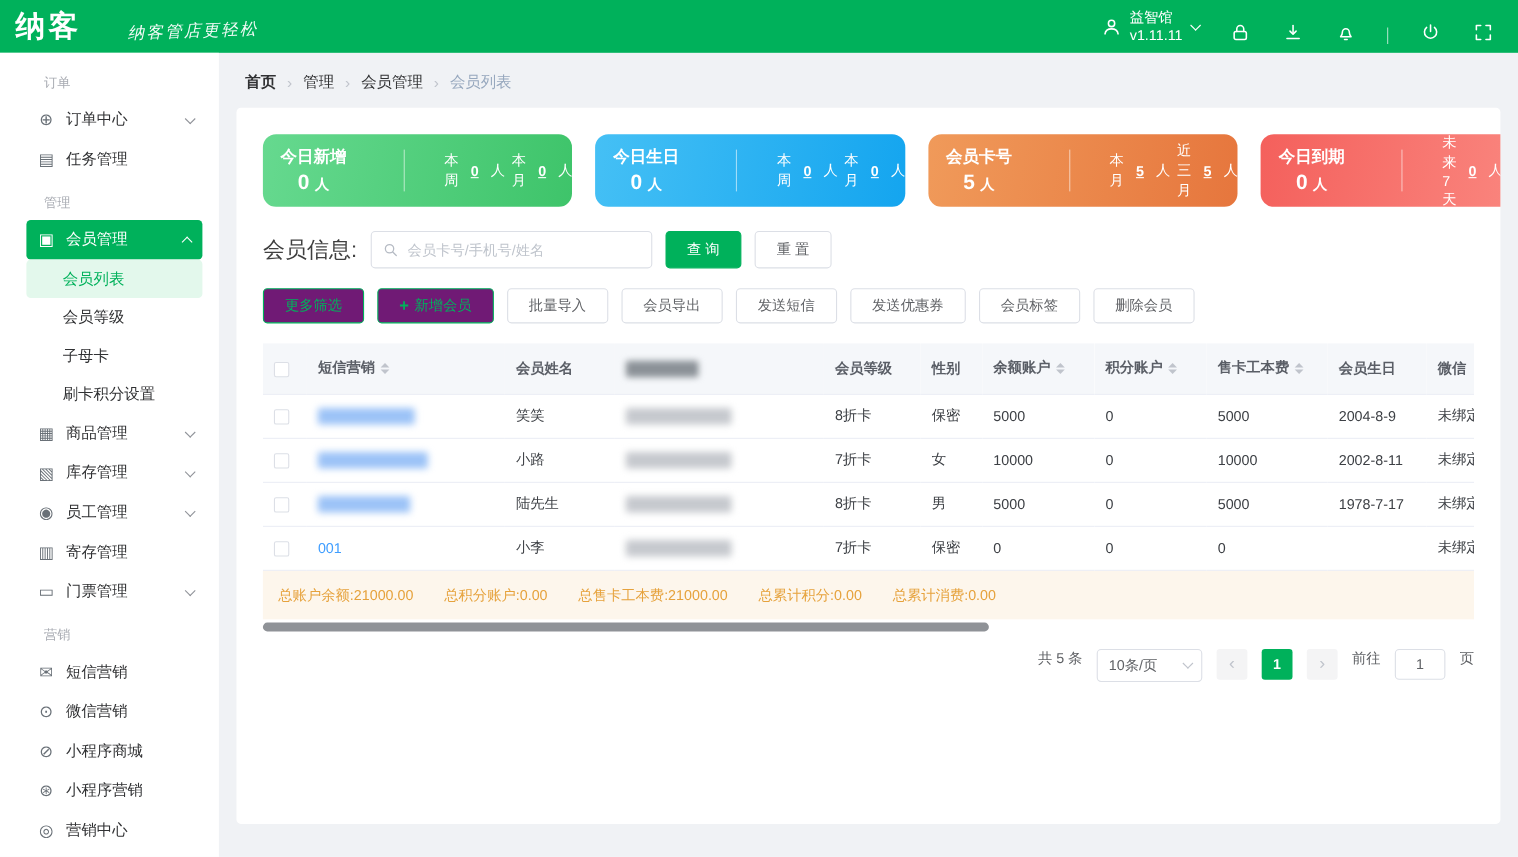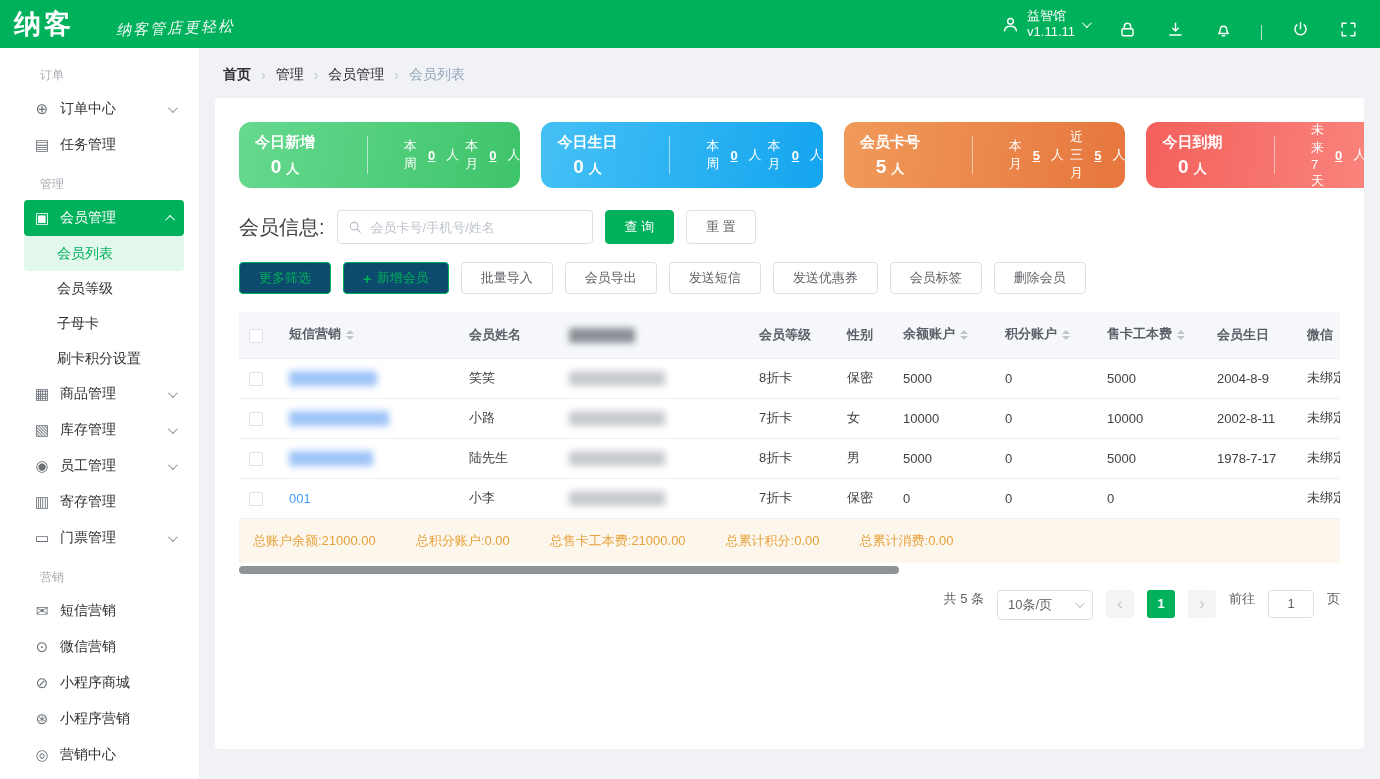--- a/index.html
+++ b/index.html
@@ -63,42 +63,42 @@
   .search-label { font-size:20px; color:#404040;text-align:right; }
   .search-box { width:256px; height:34px; border:1px solid #dcdfe6; border-radius:4px; display:flex; align-items:center; gap:7px; padding:0 10px; background:#fff; }
   .search-box svg { width:14px; height:14px; stroke:#b6bbc4; fill:none; stroke-width:2; stroke-linecap:round; }
   .search-box input { border:none; outline:none; flex:1; font-size:13px; font-family:inherit; color:#303133; }
   .search-box input::placeholder { color:#bfc4cc; }
   .btn { height:34px; padding:0 19px; border-radius:4px; font-size:13px; display:inline-flex; align-items:center; justify-content:center; cursor:pointer; border:1px solid transparent; }
   .btn-primary { background:#00b15b; border-color:#00b15b; color:#fff; }
   .btn-plain { background:#fff; border-color:#dcdfe6; color:#606266; }
   .toolbar { margin-top:18px; display:flex; gap:12px; }
   .toolbar .btn { height:32px; }
-  .btn-green-outline { background:#0c4a6e; border-color:#00b15b; color:#00b15b; }
+  .btn-green-outline { background:#701a75; border-color:#00b15b; color:#00b15b; }
   .plus { font-size:15px; margin-right:5px; font-weight:bold; }
   
   .table-wrap { margin-top:18px; width:100%; overflow:hidden; }
   table { border-collapse:collapse; table-layout:fixed; width:1128px; font-size:13px; }
   th,td { text-align:left; padding:0 10px; white-space:nowrap; overflow:hidden; border-bottom:1px solid #ebeef5; }
   th { background:#f5f7fa; color:#5a5e66; font-weight:bold; height:46px; }
   td { height:40px; color:#3d4045; }
   .sort { display:inline-flex; flex-direction:column; margin-left:5px; vertical-align:middle; cursor:pointer; }
   .sort i { display:block; width:0; height:0; border:4px solid transparent; }
   .sort .up { border-bottom-color:#c0c4cc; margin-bottom:2px; }
   .sort .dn { border-top-color:#c0c4cc; }
   .checkbox { width:14px; height:14px; border:1px solid #dcdfe6; border-radius:2px; display:inline-block; background:#fff; vertical-align:middle; cursor:pointer; }
   .card-link { color:#409eff; cursor:pointer; }
   .obscured { filter:blur(2.2px); text-decoration:underline; }
   .blur-chip { display:inline-block; height:15px; border-radius:2px; vertical-align:middle; }
   .chip-header { width:66px; background:#8b9197; filter:blur(3px); }
   .chip-card { background:#9cc3f7; filter:blur(3.5px); }
   .chip-phone { background:#c6c9ce; filter:blur(3.5px); }
   .w88{width:88px;} .w100{width:100px;} .w84{width:84px;} .w96{width:96px;}
   
-  .summary { background:#fdf6ec; display:flex; gap:40px; padding:13px 14px; font-size:13px; color:#e6a23c; }
+  .summary { background:#fdf6ec; display:flex; gap:28px; padding:13px 14px; font-size:13px; color:#e6a23c; }
   .hscroll { margin-top:3px; width:660px; height:8px; border-radius:4px; background:#8f9297; }
   .pagination { margin-top:16px; display:flex; justify-content:flex-end; gap:13px; font-size:13px; color:#606266; }
   .page-size { width:96px; height:30px; border:1px solid #dcdfe6; border-radius:4px; display:flex; align-items:center; justify-content:space-between; padding:0 10px; cursor:pointer; background:#fff; }
   .page-size .chev { color:#c0c4cc; }
   .pg-btn { width:28px; height:28px; border-radius:3px; background:#f4f4f5; color:#c0c4cc; display:flex; align-items:center; justify-content:center; font-size:16px; cursor:pointer; }
   .pg-current { width:28px; height:28px; border-radius:3px; background:#00b15b; color:#fff; display:flex; align-items:center; justify-content:center; font-weight:bold; cursor:pointer; }
   .goto-input { width:46px; height:28px; border:1px solid #dcdfe6; border-radius:4px; text-align:center; font-size:13px; color:#606266; outline:none; font-family:inherit; }
 </style>
 </head>
 <body>

